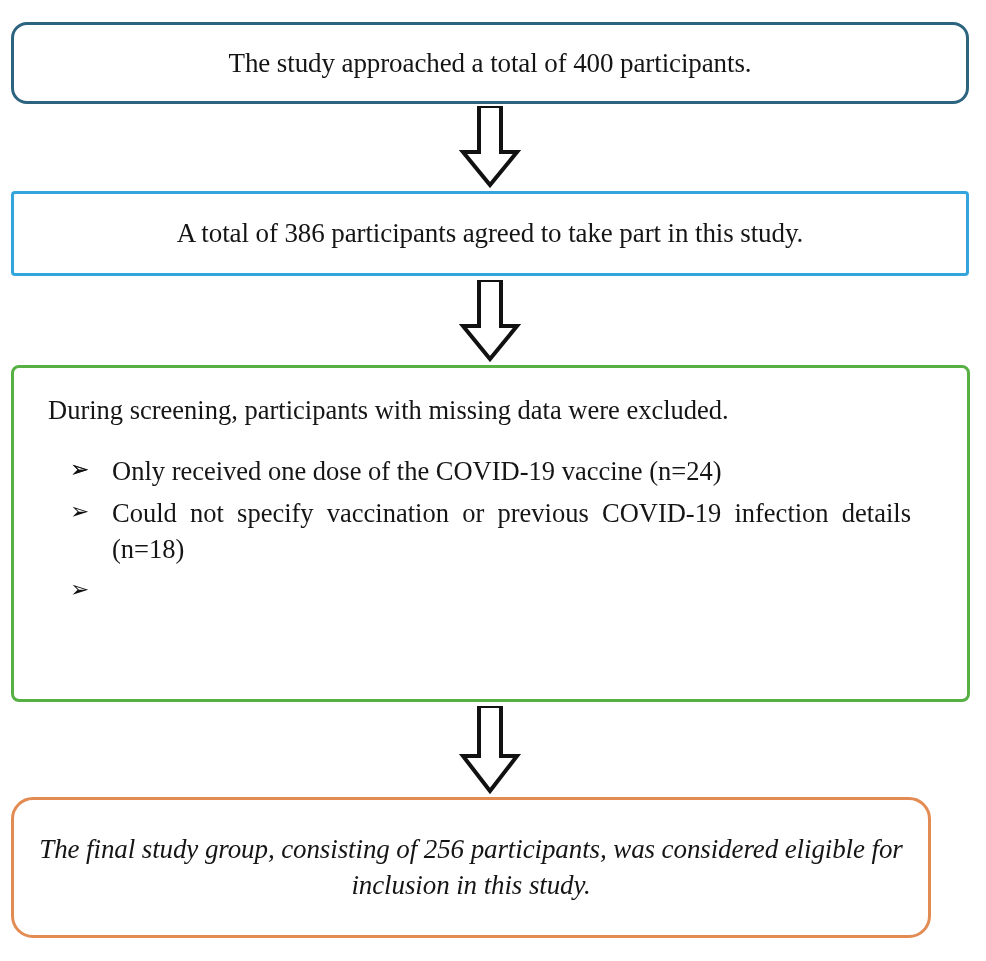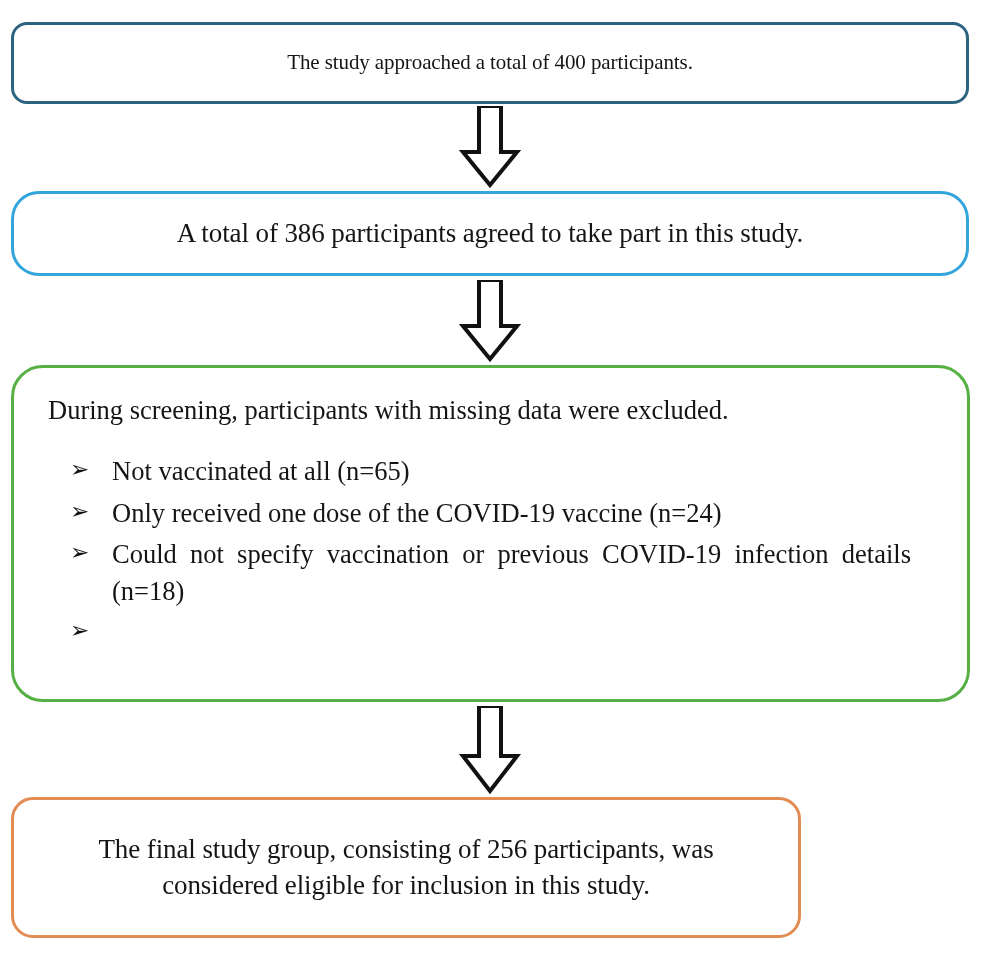--- a/index.html
+++ b/index.html
@@ -45,44 +45,44 @@
   
   #node-approached {
     left: 11px;
     top: 22px;
     width: 958px;
     height: 82px;
     border: 3.5px solid var(--c-approached, #2c6480);
     border-radius: 16px;
   }
   #node-approached .node-text {
-    font-size: 21px;
+    font-size: 27px;
   }
 
   
   #node-agreed {
     left: 11px;
     top: 191px;
     width: 958px;
     height: 85px;
     border: 3.5px solid var(--c-agreed, #33a5dc);
-    border-radius: 28px;
+    border-radius: 4px;
   }
   #node-agreed .node-text {
     font-size: 27px;
   }
 
   
   #node-screening {
     left: 11px;
     top: 365px;
     width: 959px;
     height: 337px;
     border: 3.5px solid var(--c-screening, #56b044);
-    border-radius: 32px;
+    border-radius: 8px;
     display: block;
     padding: 26px 30px 20px 30px;
   }
   #node-screening .lead {
     font-size: 26.5px;
     line-height: 1.25;
     text-align: left;
     padding-left: 4px;
     color: #151515;
   }
@@ -116,24 +116,25 @@
     display: inline;
   }
   #node-screening ul.bullets > li:not(.justified) {
     text-align: left;
   }
 
   
   #node-final {
     left: 11px;
     top: 797px;
-    width: 790px;
+    width: 920px;
     height: 141px;
     border: 3.5px solid var(--c-final, #e28b52);
     border-radius: 22px;
+    font-style: italic;
   }
   #node-final .node-text {
     font-size: 27px;
     padding: 0 24px;
     line-height: 1.3;
   }
 
   
   .connector {
     position: absolute;
@@ -168,21 +169,20 @@
     <svg viewBox="0 0 80 82" preserveAspectRatio="xMidYMid meet" aria-hidden="true">
       <polygon points="29,0 51,0 51,46 67,46 40,79 13,46 29,46" fill="#ffffff" stroke="#111111" stroke-width="4" stroke-linejoin="miter"></polygon>
     </svg>
   </div>
 
   <div class="node" id="node-screening" style="border-color: rgb(86, 176, 68);">
     <div class="lead">During screening, participants with missing data were excluded.</div>
     <ul class="bullets">
       <li>
         <span class="bullet-glyph">➢</span>
-        <span class="li-inner">Not vaccinated at all (n=65)</span>
       </li>
       <li>
         <span class="bullet-glyph">➢</span>
         <span class="li-inner">Only received one dose of the COVID-19 vaccine (n=24)</span>
       </li>
       <li class="justified">
         <span class="bullet-glyph">➢</span>
         <span class="li-inner">Could not specify vaccination or previous COVID-19 infection details (n=18)</span>
       </li>
       <li>

